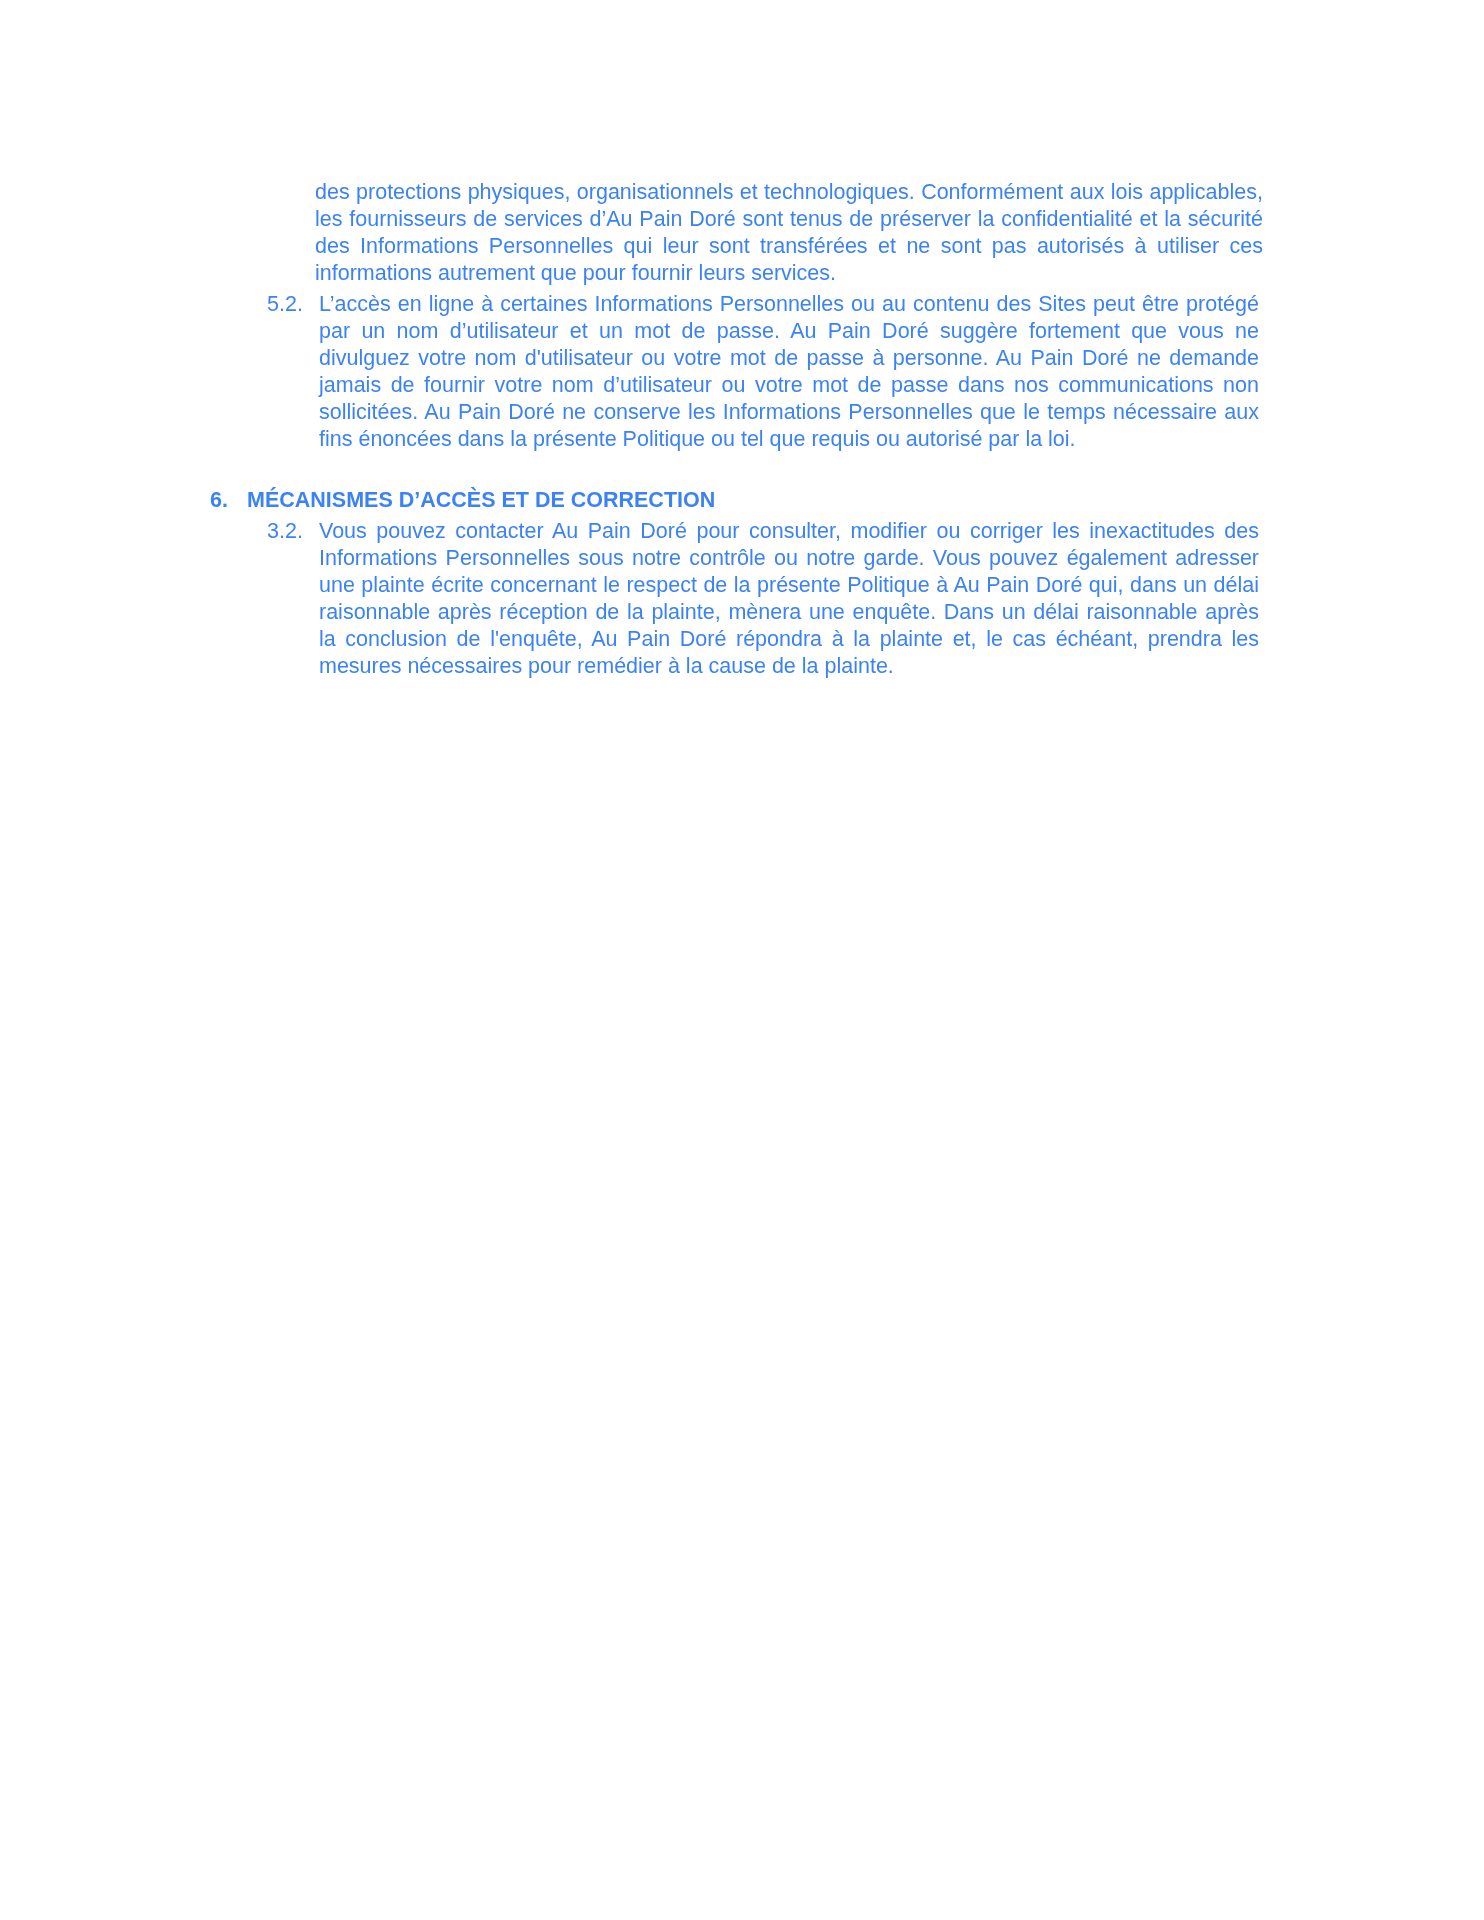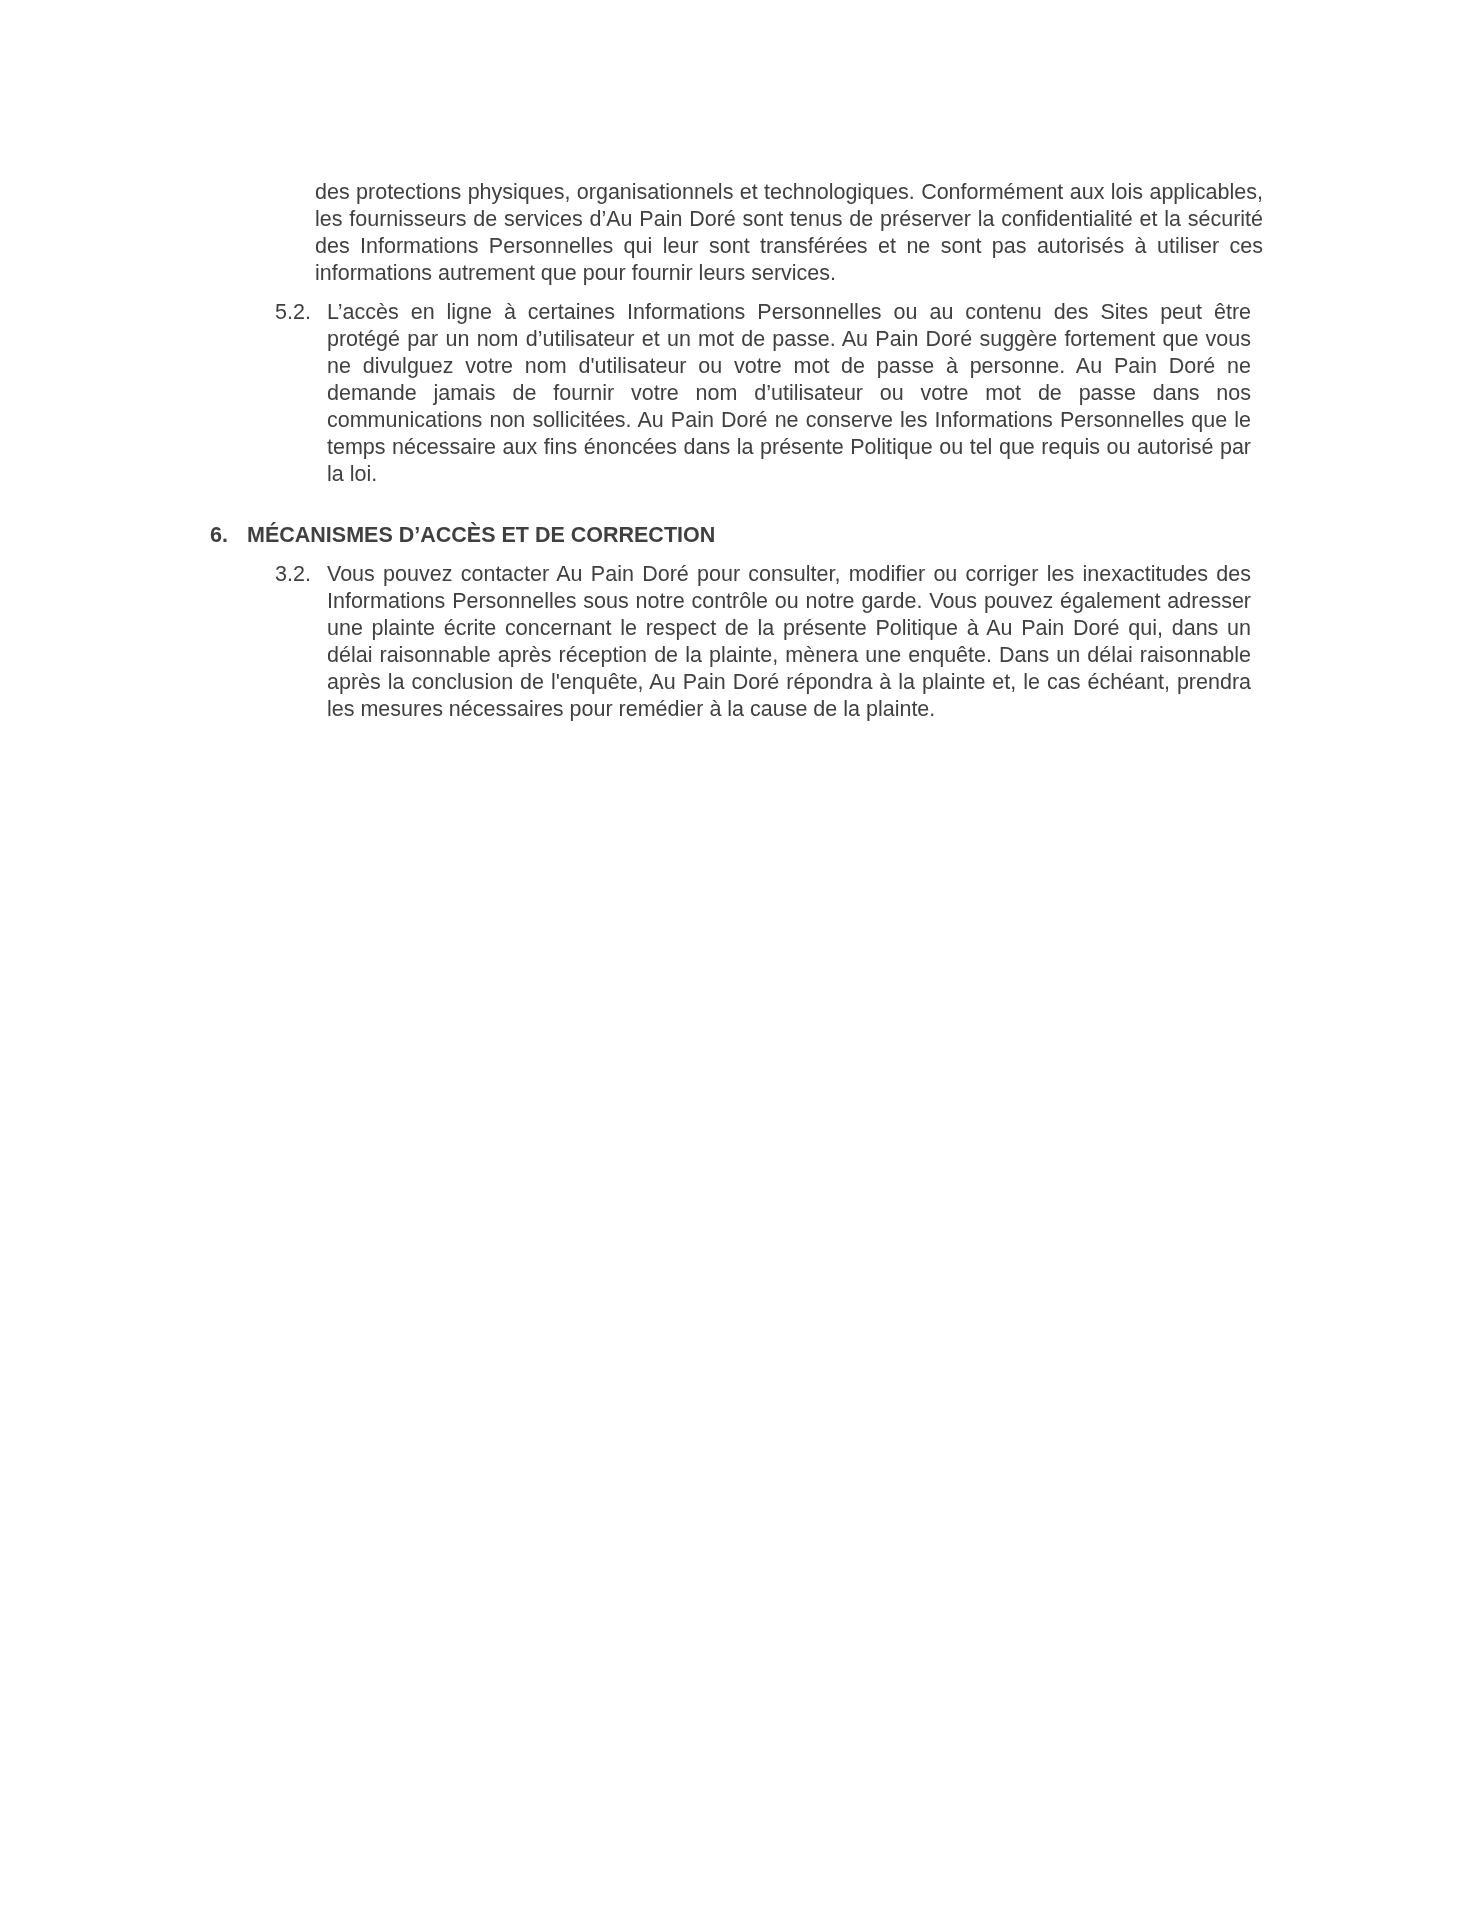--- a/index.html
+++ b/index.html
@@ -6,38 +6,38 @@
     margin: 0;
     padding: 0;
     background: #ffffff;
   }
   .page {
     position: relative;
     width: 1484px;
     height: 1920px;
     background: #ffffff;
     font-family: "Liberation Sans", "DejaVu Sans", sans-serif;
-    color: #404040;
+    color: #3b82f6;
     overflow: hidden;
   }
   .content {
     position: absolute;
     top: 179px;
     left: 210px;
     width: 1053px;
     font-size: 21.5px;
     line-height: 27px;
   }
   .para {
     margin: 0 0 0 105px;
     text-align: justify;
   }
   .list-item {
     position: relative;
-    margin: 12px;
+    margin: 4px;
     padding-left: 105px;
     text-align: justify;
   }
   .list-item .item-num {
     position: absolute;
     left: 53px;
     top: 0;
     text-align: left;
   }
   .section-heading {

